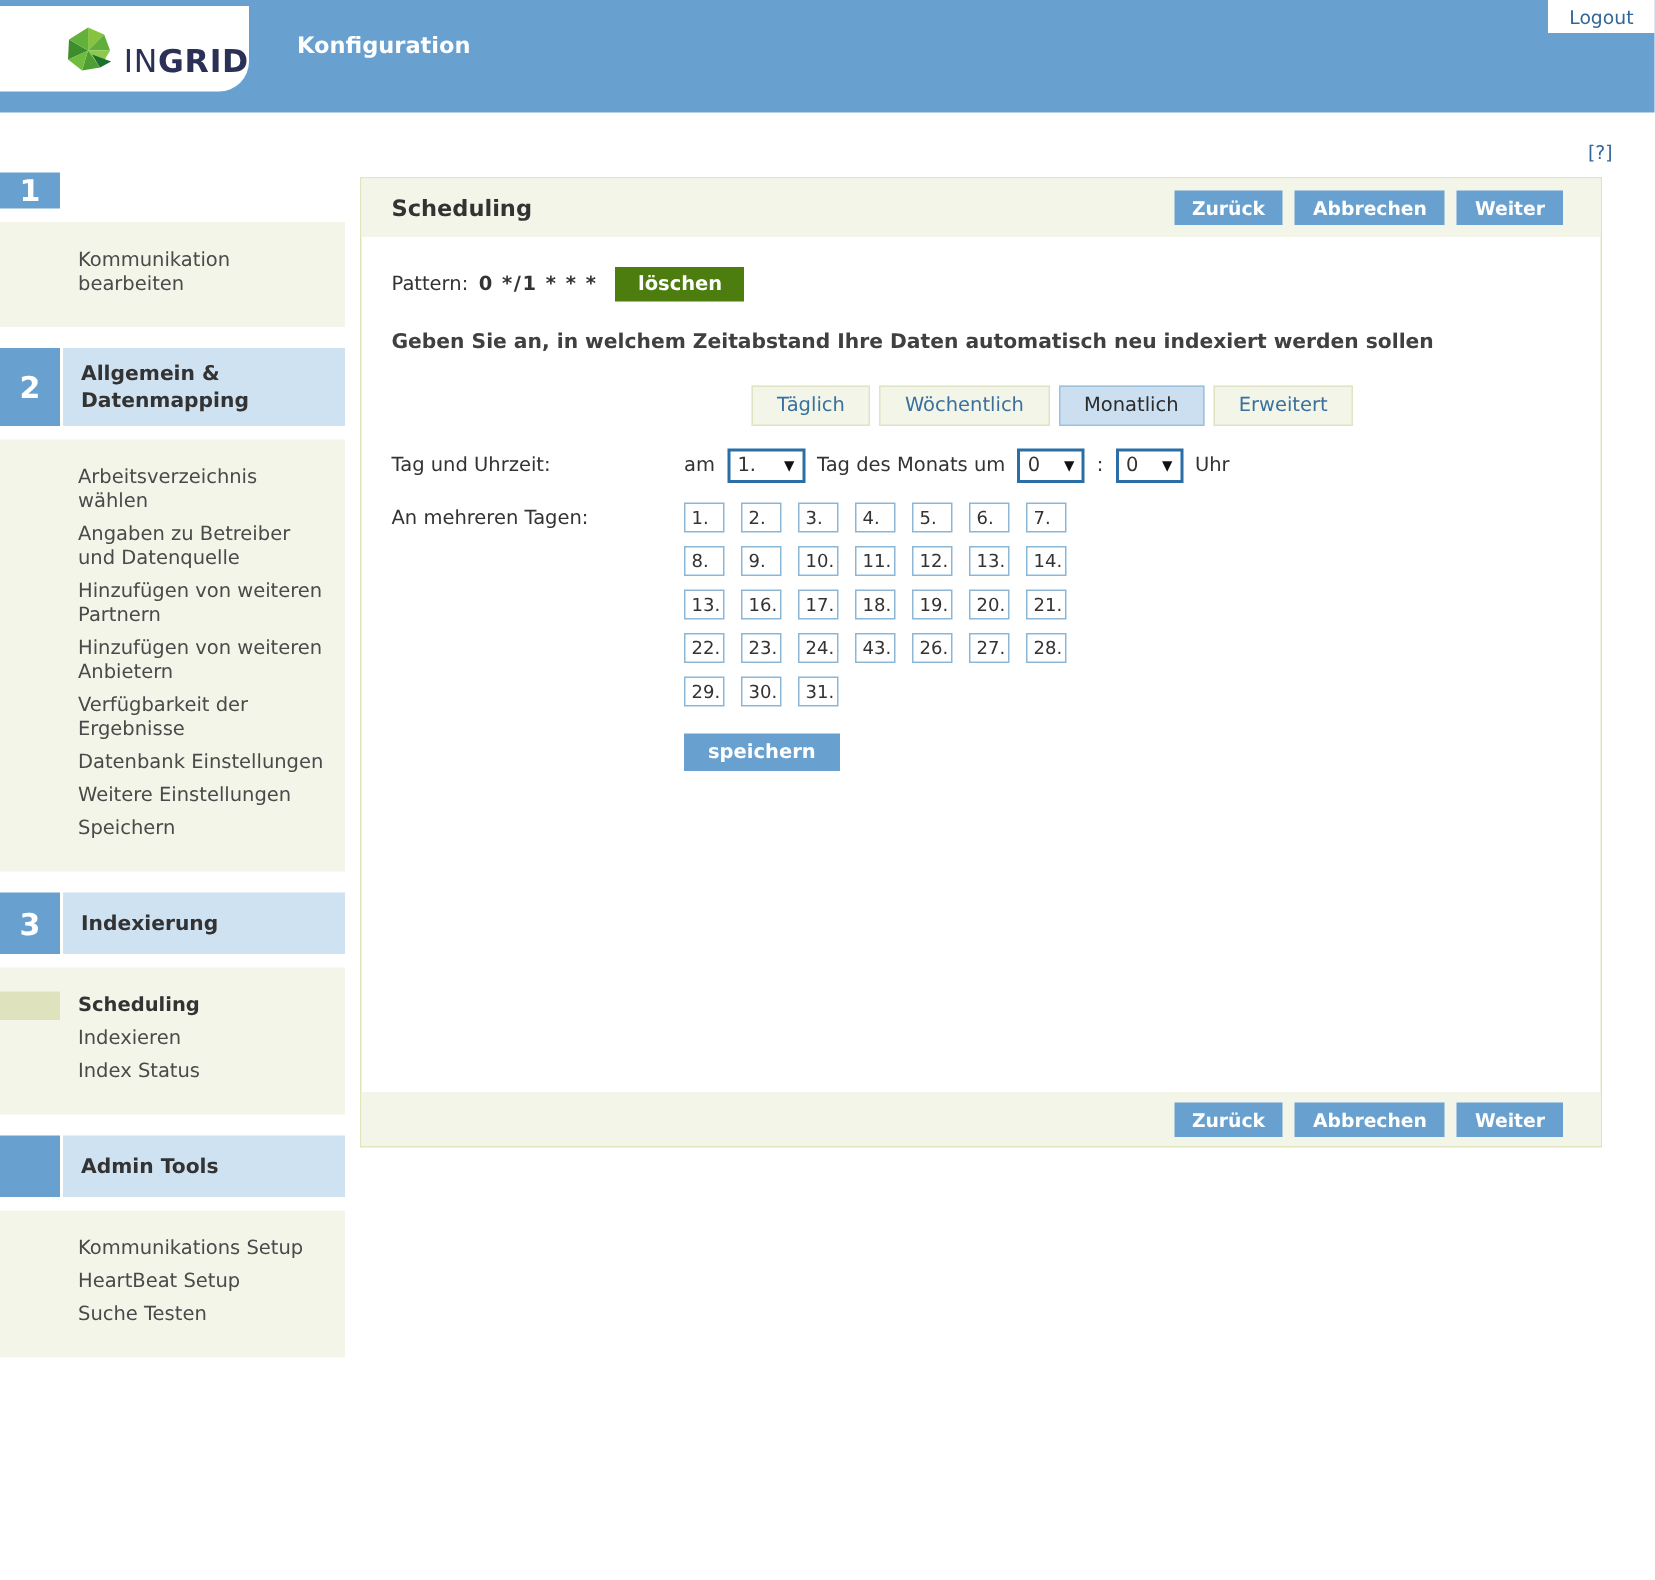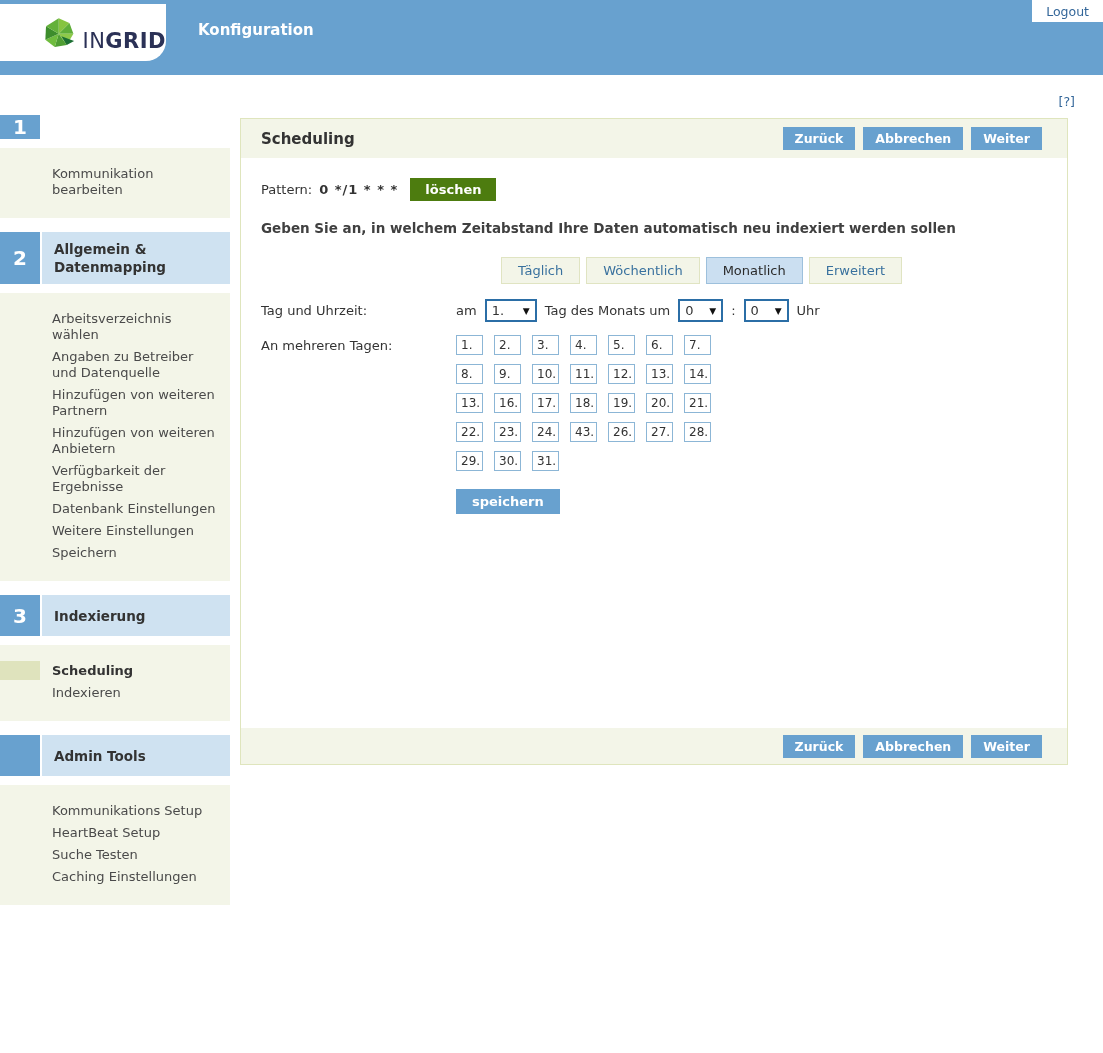--- a/index.html
+++ b/index.html
@@ -116,30 +116,30 @@
       <div class="side-item">Weitere Einstellungen</div>
       <div class="side-item">Speichern</div>
     </div>
     <div class="sec-header">
       <div class="sec-num">3</div>
       <div class="sec-title">Indexierung</div>
     </div>
     <div class="sec-items">
       <div class="side-item active"><div class="marker"></div>Scheduling</div>
       <div class="side-item">Indexieren</div>
+      <div class="side-item">Index Status</div>
     </div>
     <div class="sec-header">
       <div class="sec-num"></div>
       <div class="sec-title">Admin Tools</div>
     </div>
     <div class="sec-items">
       <div class="side-item">Kommunikations Setup</div>
       <div class="side-item">HeartBeat Setup</div>
       <div class="side-item">Suche Testen</div>
-      <div class="side-item">Caching Einstellungen</div>
     </div>
   </div>
 
 <div class="panel">
   <div class="panel-header">
     <div class="panel-title">Scheduling</div>
     <div class="nav-buttons">
         <button class="nav-btn">Zurück</button>
         <button class="nav-btn">Abbrechen</button>
         <button class="nav-btn">Weiter</button>

